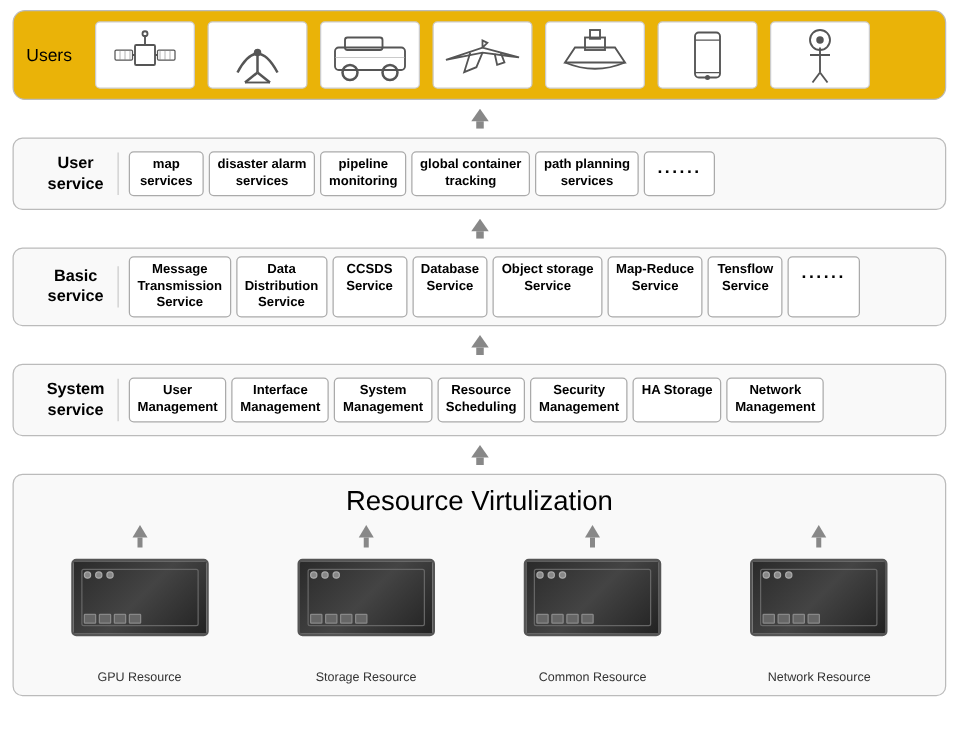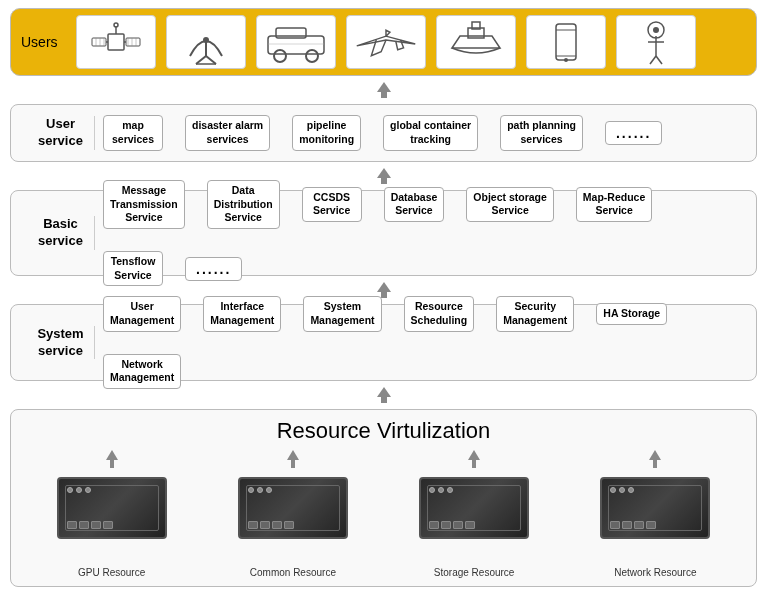--- a/index.html
+++ b/index.html
@@ -66,23 +66,22 @@
       font-size: 13px;
       line-height: 1.3;
       text-align: center;
       margin-right: 8px;
       padding-right: 8px;
       border-right: 1px solid #ccc;
     }
     .service-items {
       display: flex;
       flex-wrap: wrap;
-      gap: 22px;
+      gap: 4px;
       flex: 1;
-      align-items: center;
     }
     .service-box {
       border: 1px solid #aaa;
       border-radius: 4px;
       background: #fff;
       padding: 3px 6px;
       text-align: center;
       font-size: 10.5px;
       line-height: 1.3;
       min-width: 60px;
@@ -391,21 +390,21 @@
             <div class="hw-dot"></div>
             <div class="hw-dot"></div>
           </div>
           <div class="hw-port-row">
             <div class="hw-port"></div>
             <div class="hw-port"></div>
             <div class="hw-port"></div>
             <div class="hw-port"></div>
           </div>
         </div>
-        <div class="hw-label">Common Resource</div>
+        <div class="hw-label">Storage Resource</div>
       </div>
 
       <div class="hw-item">
         <div class="hw-arrow">
           <svg width="20" height="20" viewBox="0 0 20 20">
             <polygon points="10,0 16,10 4,10" fill="#888"></polygon>
             <rect x="8" y="10" width="4" height="8" fill="#888"></rect>
           </svg>
         </div>
         <div class="hw-box">
@@ -414,21 +413,21 @@
             <div class="hw-dot"></div>
             <div class="hw-dot"></div>
           </div>
           <div class="hw-port-row">
             <div class="hw-port"></div>
             <div class="hw-port"></div>
             <div class="hw-port"></div>
             <div class="hw-port"></div>
           </div>
         </div>
-        <div class="hw-label">Storage Resource</div>
+        <div class="hw-label">Common Resource</div>
       </div>
 
       <div class="hw-item">
         <div class="hw-arrow">
           <svg width="20" height="20" viewBox="0 0 20 20">
             <polygon points="10,0 16,10 4,10" fill="#888"></polygon>
             <rect x="8" y="10" width="4" height="8" fill="#888"></rect>
           </svg>
         </div>
         <div class="hw-box">

